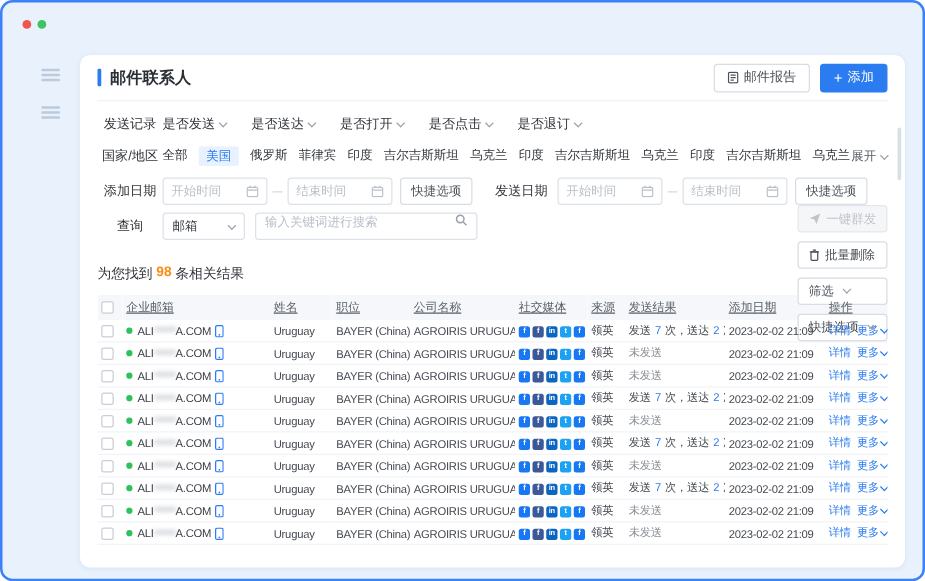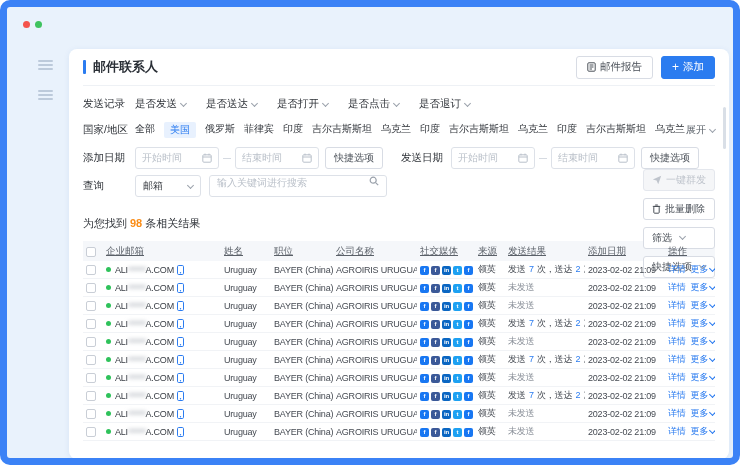--- a/index.html
+++ b/index.html
@@ -1,38 +1,38 @@
 <!DOCTYPE html>
 <html><head>
 <meta charset="utf-8">
 <style>
   html,body{margin:0;padding:0;}
   body{width:740px;height:465px;background:#fff;font-family:"Liberation Sans","DejaVu Sans",sans-serif;}
-  .frame{position:relative;width:740px;height:465px;background:#e9f2fc;border:7px solid #3b82f6;border-radius:10px;overflow:hidden;box-sizing:border-box;}
+  .frame{position:relative;width:740px;height:465px;background:#e9f2fc;border:2px solid #3b82f6;border-radius:10px;overflow:hidden;box-sizing:border-box;}
   .wdot{position:absolute;top:14px;width:7px;height:7px;border-radius:50%;}
   .wdot.red{left:16px;background:#f4544c;}
   .wdot.green{left:28px;background:#3fc35f;}
   .mini-icon{position:absolute;left:31px;width:15px;display:flex;flex-direction:column;gap:2px;}
   .mini-icon i{height:2px;background:#bccadb;border-radius:1px;}
   .mi1{top:53px;} .mi2{top:83px;}
   .card{position:absolute;left:62px;top:42px;width:660px;height:410px;background:#fff;border-radius:8px;box-shadow:0 1px 6px rgba(30,80,160,.08);padding:0 14px;box-sizing:border-box;}
   .scroll-thumb{position:absolute;right:3px;top:58px;width:3px;height:42px;background:#d9dfe7;border-radius:2px;}
   .card-header{display:flex;align-items:center;height:36px;border-bottom:1px solid #eef1f5;}
   .tbar{width:3px;height:14px;border-radius:1px;background:#2b7cf0;margin-right:7px;}
   .page-title{font-size:13px;font-weight:bold;color:#2a2f36;margin:0;}
   .hactions{margin-left:auto;display:flex;gap:8px;align-items:center;}
   .btn{display:inline-flex;align-items:center;gap:4px;height:23px;padding:0 10px;background:#fff;border:1px solid #d8dce4;border-radius:3px;font-size:10.5px;color:#4a5058;cursor:pointer;font-family:inherit;white-space:nowrap;}
   .btn.primary{background:#2b7cf0;border-color:#2b7cf0;color:#fff;}
   .btn .plus{font-size:12px;line-height:1;}
   .btn.sm{height:22px;padding:0 8px;font-size:10px;}
   .btn.disabled{background:#f5f6f8;border-color:#e4e7ed;color:#bfc4cc;cursor:not-allowed;}
   .filters{padding-top:5px;}
   .frow{display:flex;align-items:center;min-height:26px;font-size:10.5px;color:#30343a;}
   .frow.dates{min-height:30px;}
-  .flabel{width:52px;flex:none;color:#30343a;}
+  .flabel{width:52px;flex:none;color:#30343a;text-align:center;}
   .flabel.second{width:auto;margin-left:18px;margin-right:8px;}
   .fitems{display:flex;gap:20px;}
   .fitem{display:inline-flex;align-items:center;cursor:pointer;}
   .caret{display:inline-block;width:4px;height:4px;border-right:1px solid #9aa1ab;border-bottom:1px solid #9aa1ab;transform:rotate(45deg);margin-left:4px;margin-bottom:2px;}
   .chips{display:flex;gap:9px;overflow:hidden;white-space:nowrap;font-size:10px;flex:1;min-width:0;}
   .chip{cursor:pointer;color:#30343a;flex:none;}
   .chip.selected{color:#2b7cf0;background:#e8f1fe;padding:1px 6px;border-radius:2px;}
   .expand{margin-left:auto;flex:none;color:#596068;cursor:pointer;display:inline-flex;align-items:center;font-size:10px;}
   .dinput{display:inline-flex;align-items:center;justify-content:space-between;width:84px;height:22px;border:1px solid #dde1e8;border-radius:3px;padding:0 6px;color:#bac0c9;font-size:10px;background:#fff;cursor:text;box-sizing:border-box;flex:none;}
   .dash{width:8px;height:1px;background:#d5dae1;margin:0 4px;flex:none;}

